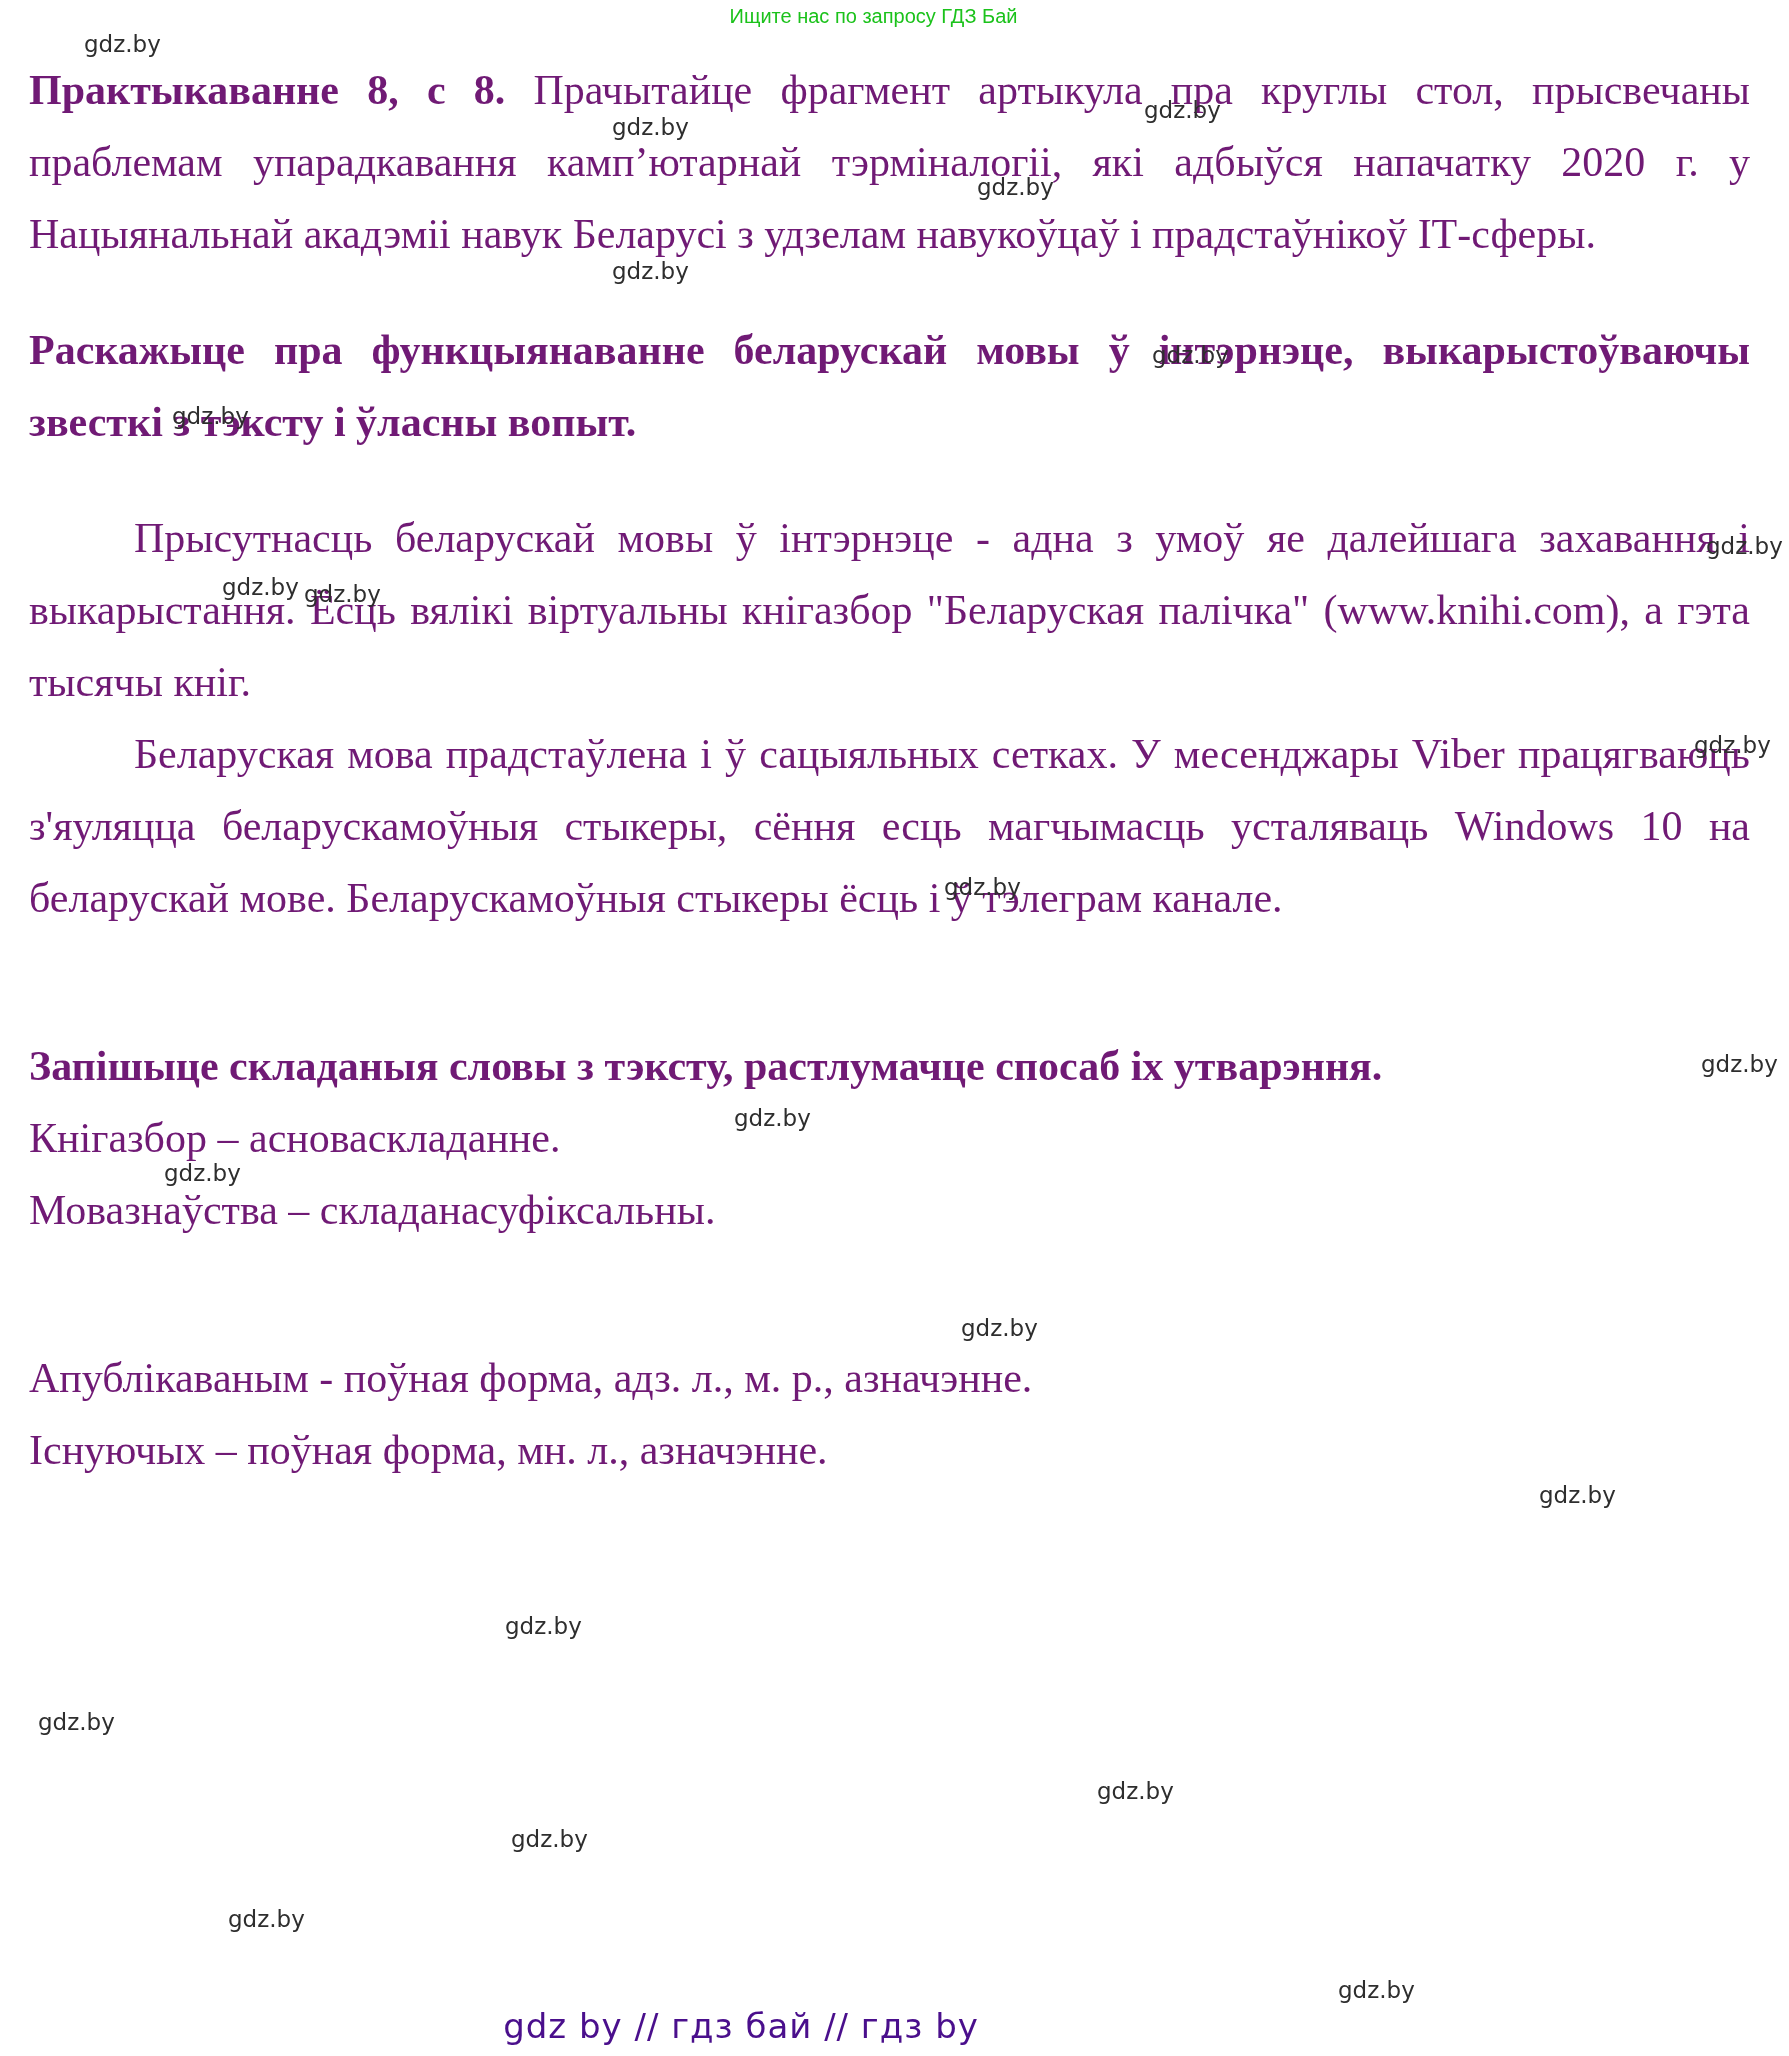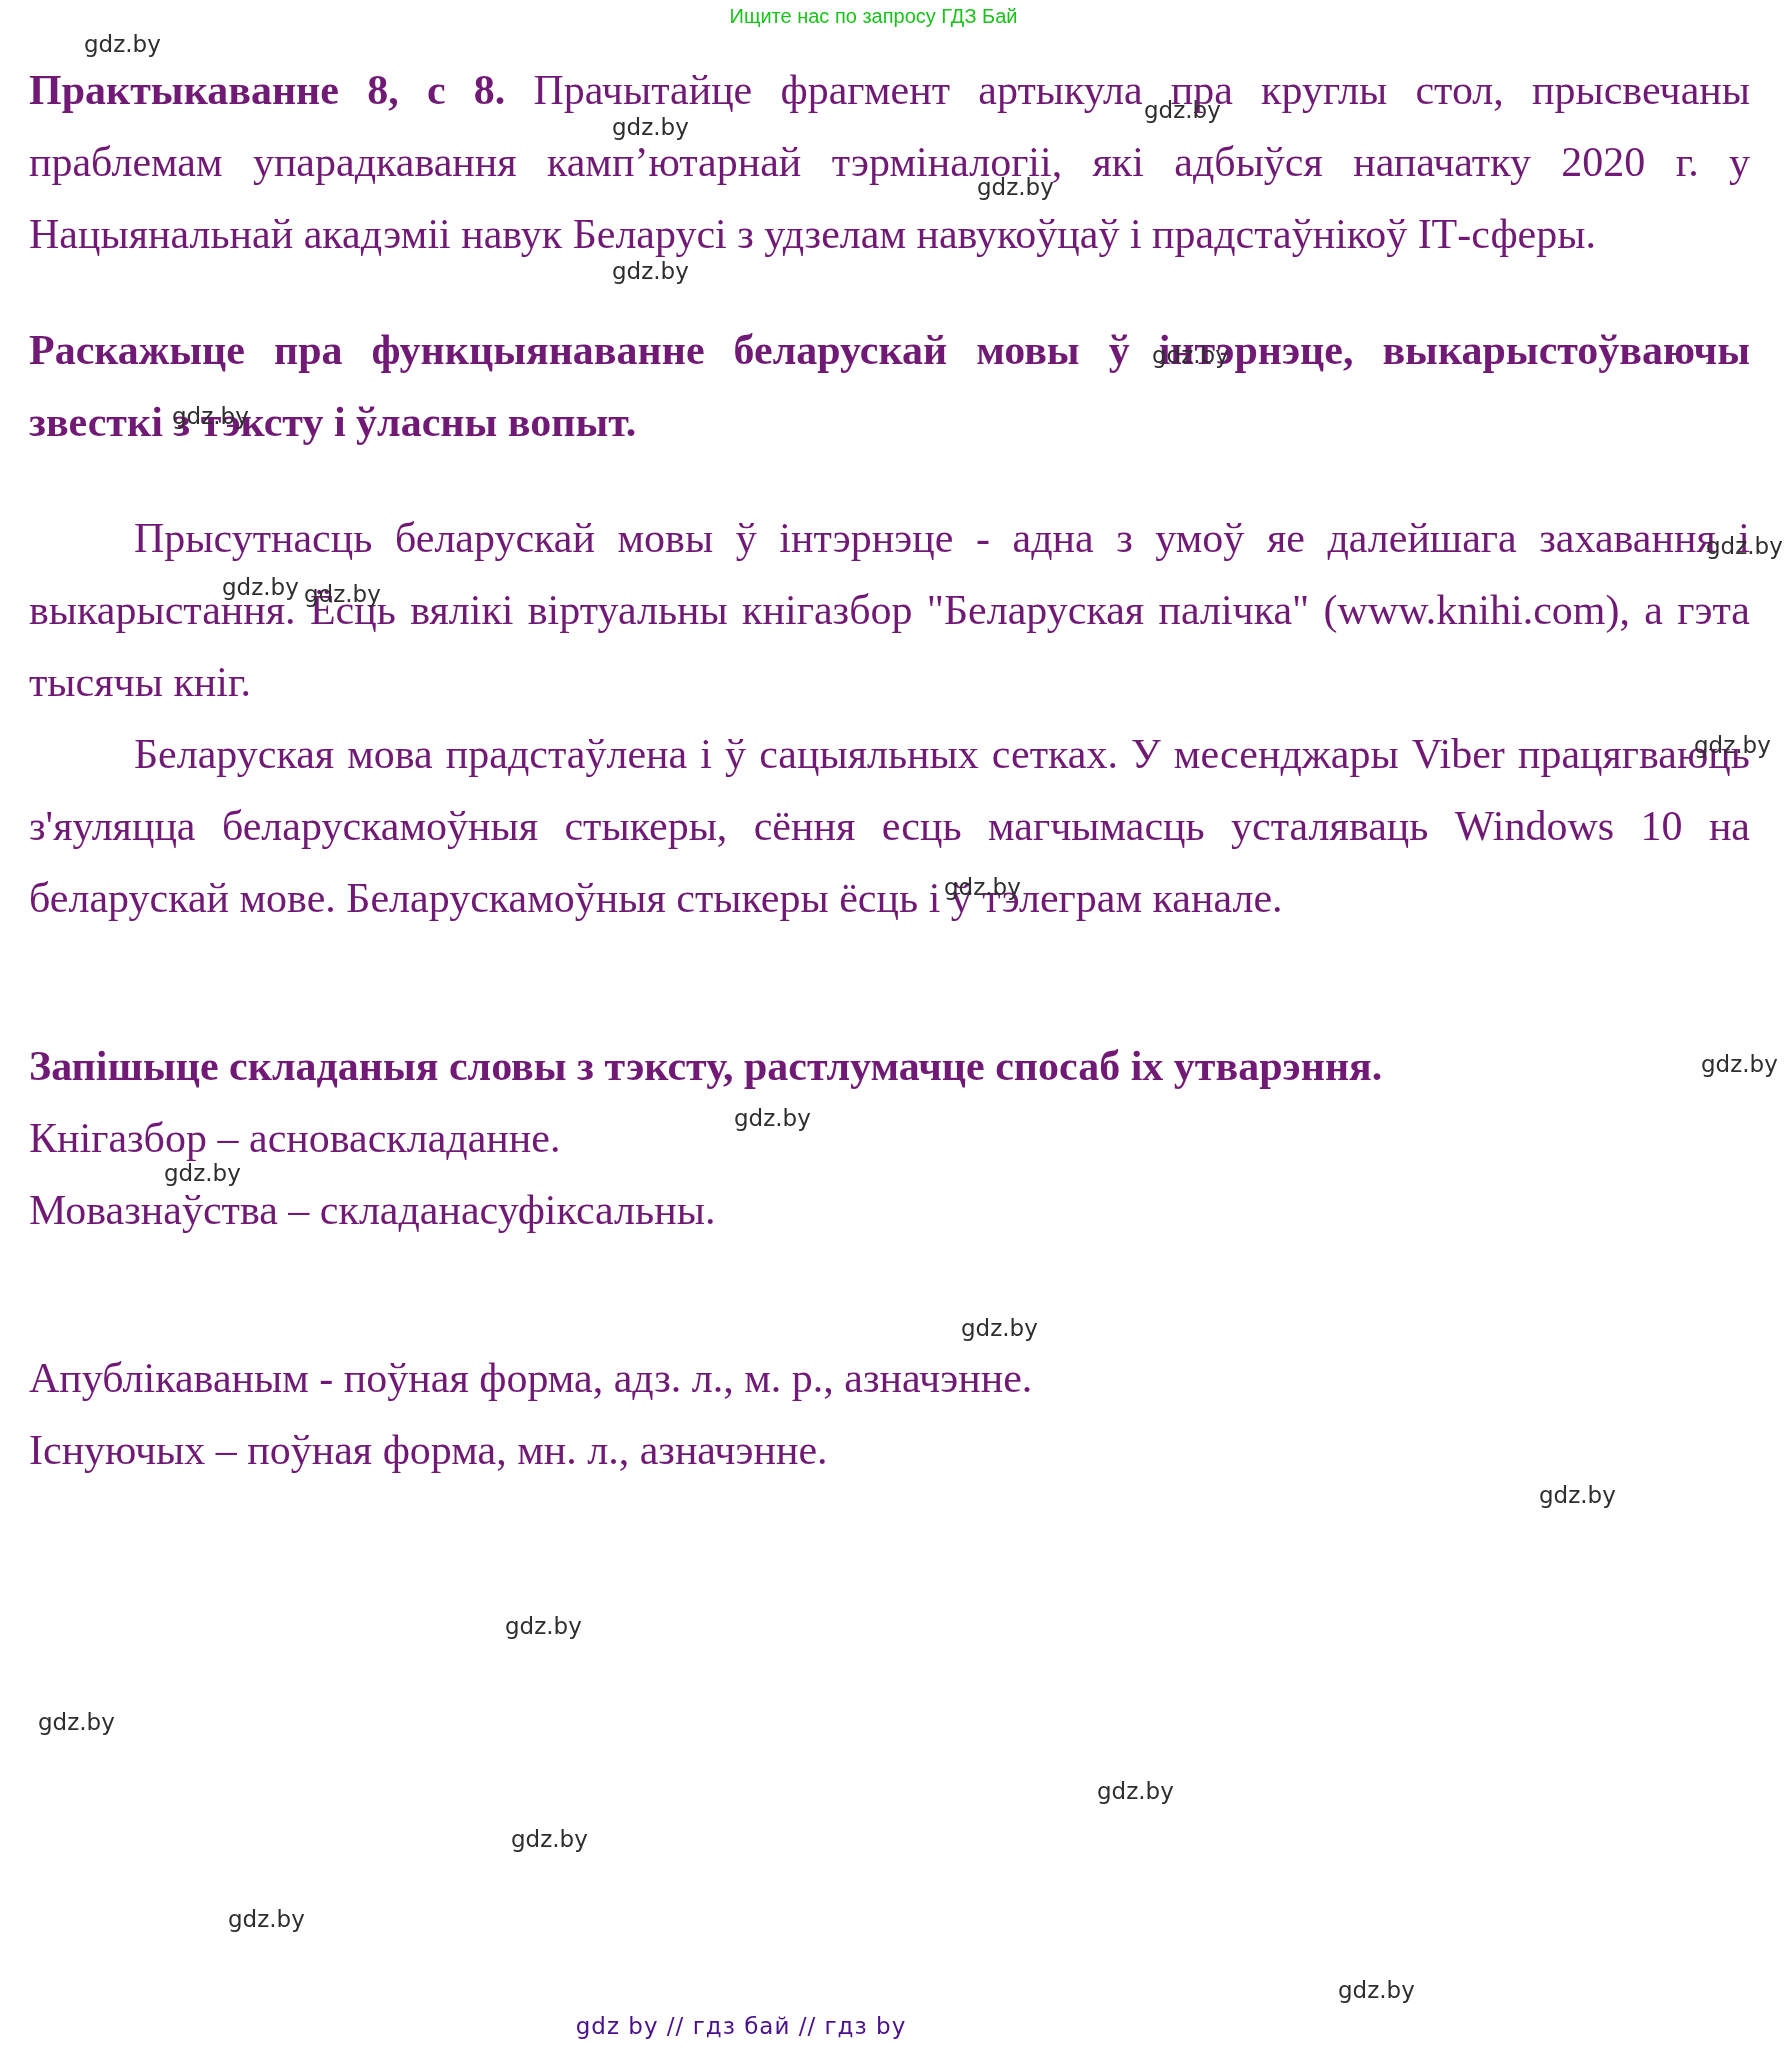--- a/index.html
+++ b/index.html
@@ -82,21 +82,21 @@
   }
 
   
   #footer-links {
     position: absolute;
     left: 0;
     bottom: 13.4px;
     width: 1482px;
     text-align: center;
     font-family: "DejaVu Sans", "Liberation Sans", sans-serif;
-    font-size: 23px;
+    font-size: 34px;
     line-height: 34px;
     color: #4a0f8c;
     letter-spacing: 1px;
     z-index: 5;
   }
 </style>
 </head>
 <body>
 
 <div id="promo-banner">Ищите нас по запросу ГДЗ Бай</div>

